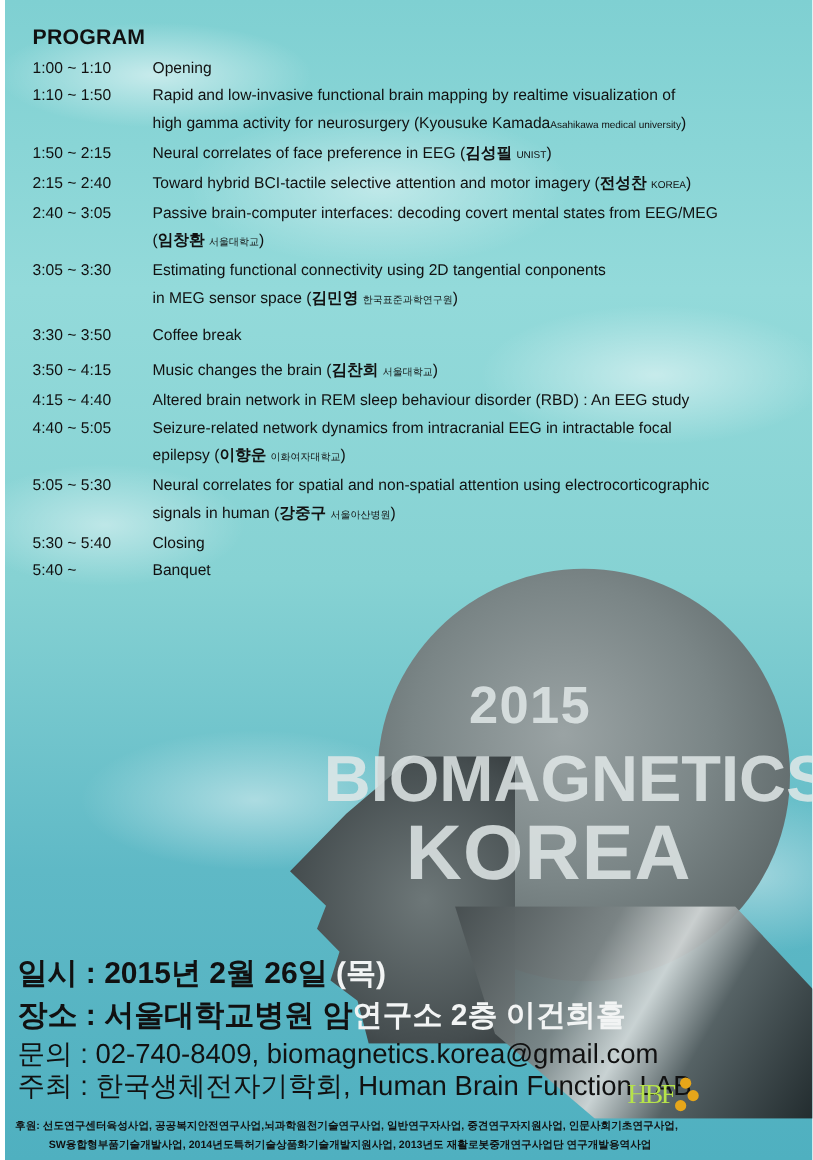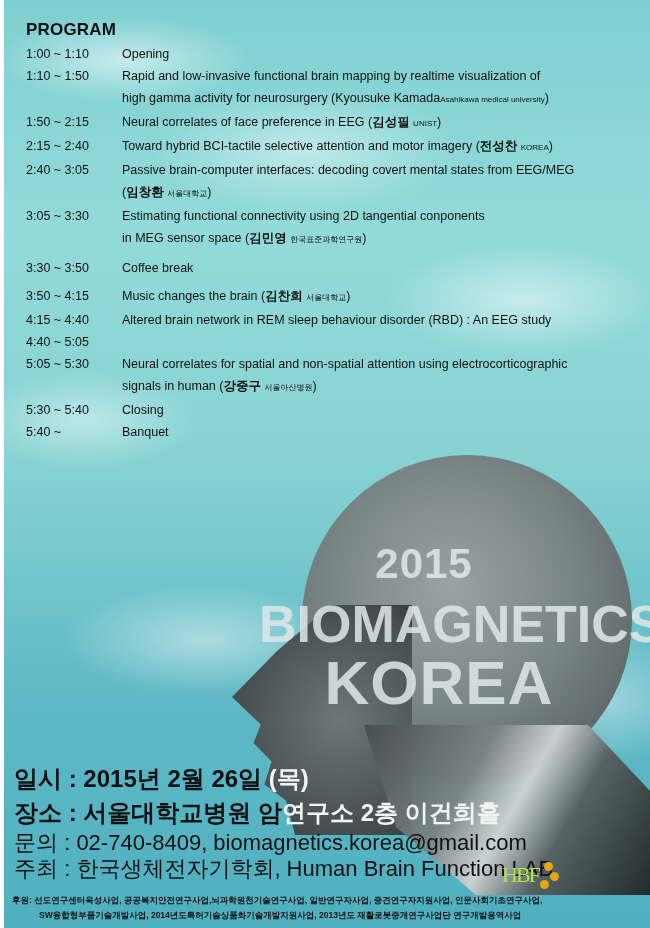--- a/index.html
+++ b/index.html
@@ -96,20 +96,21 @@
         <div class="row">
           <span class="time">3:50 ~ 4:15</span>
           <span class="talk"><span>Music changes the brain (</span><span class="ko">김찬희</span> <span class="aff">서울대학교</span><span>)</span></span>
         </div>
         <div class="row">
           <span class="time">4:15 ~ 4:40</span>
           <span class="talk"><span>Altered brain network in REM sleep behaviour disorder (RBD) : An EEG study</span></span>
         </div>
         <div class="row">
           <span class="time">4:40 ~ 5:05</span>
+          <span class="talk"><span>Seizure-related network dynamics from intracranial EEG in intractable focal</span><span class="line2"><span>epilepsy (</span><span class="ko">이향운</span> <span class="aff">이화여자대학교</span><span>)</span></span></span>
         </div>
         <div class="row">
           <span class="time">5:05 ~ 5:30</span>
           <span class="talk"><span>Neural correlates for spatial and non-spatial attention using electrocorticographic</span><span class="line2"><span>signals in human (</span><span class="ko">강중구</span> <span class="aff">서울아산병원</span><span>)</span></span></span>
         </div>
         <div class="row">
           <span class="time">5:30 ~ 5:40</span>
           <span class="talk"><span>Closing</span></span>
         </div>
         <div class="row">

